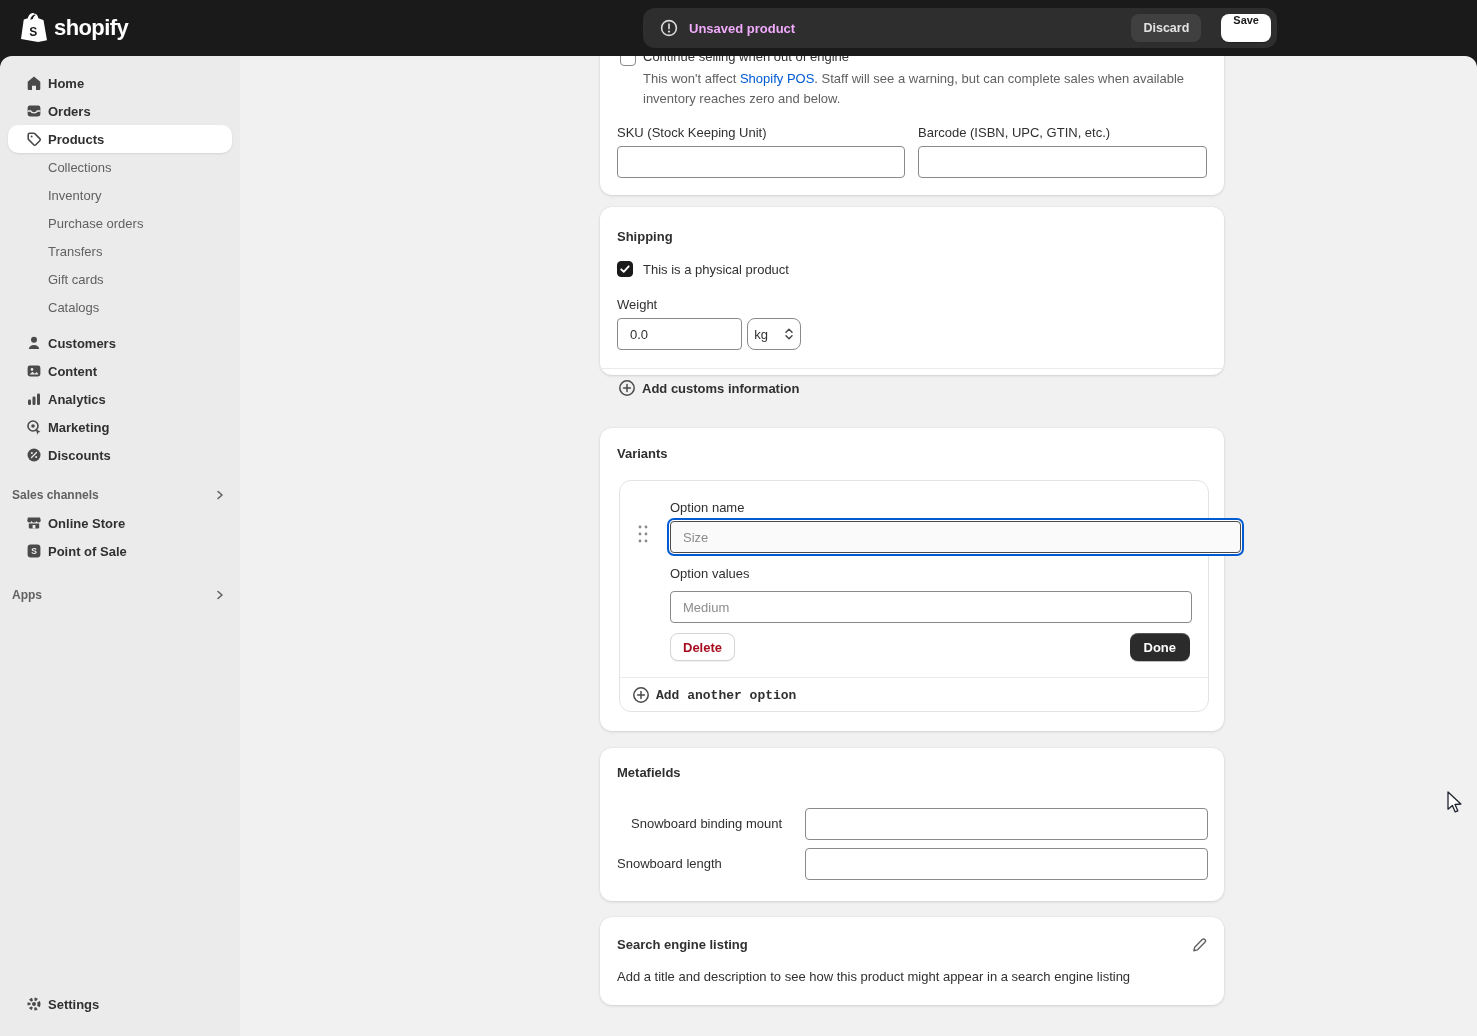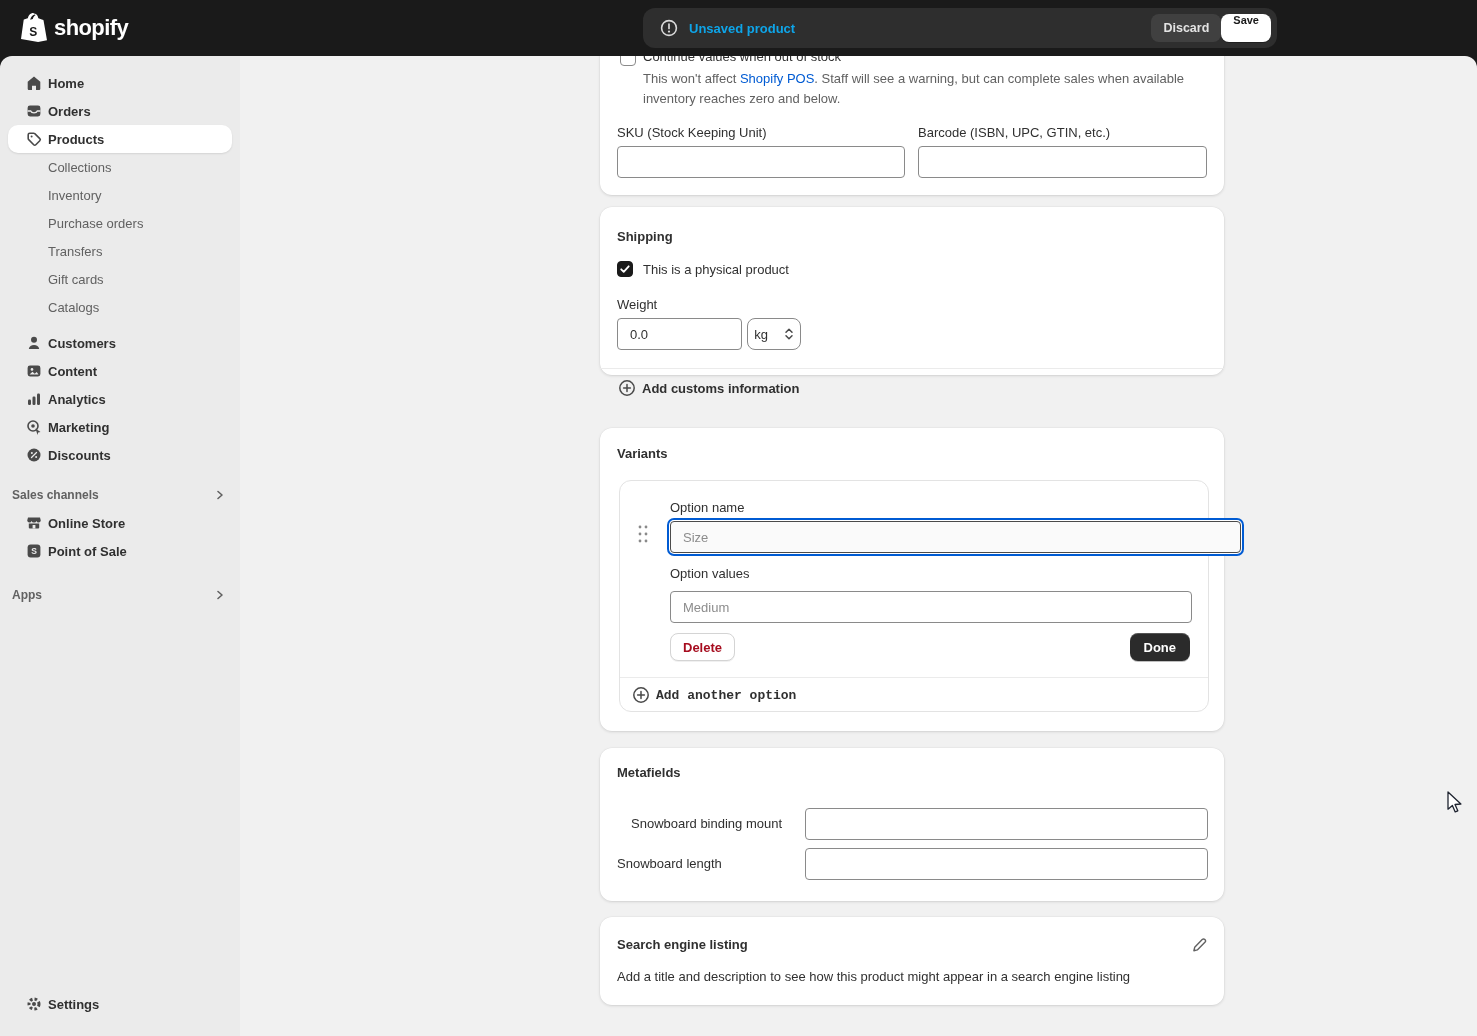--- a/index.html
+++ b/index.html
@@ -10,23 +10,23 @@
     font-size:13px; color:#303030; background:#1a1a1a;
   }
   svg { display:block; }
 
   
   .topbar { position:absolute; left:0; top:0; width:1477px; height:56px; background:#1a1a1a; z-index:50; }
   .logo { position:absolute; left:20px; top:13px; display:flex; align-items:center; gap:7px; cursor:pointer; }
   .logo-word { color:#fff; font-size:22px; font-weight:700; letter-spacing:-0.6px; }
   .banner { position:absolute; left:643px; top:8px; width:634px; height:40px; background:#2e2e2e; border-radius:12px;
             display:flex; align-items:center; padding:0 6px 0 16px; }
-  .banner-msg { color:#0ea5e9; font-weight:600; margin-left:10px; flex:1; }
+  .banner-msg { color:#f0abfc; font-weight:600; margin-left:10px; flex:1; }
   .btn-discard { height:28px; padding:0 12px; border-radius:8px; background:rgba(255,255,255,.09); color:#e3e3e3;
-                 font-weight:600; font-size:12.5px; display:flex; align-items:center; cursor:pointer; margin-right:0; }
+                 font-weight:600; font-size:12.5px; display:flex; align-items:center; cursor:pointer; margin-right:20px; }
   .btn-save { height:28px; padding:0 12px; border-radius:8px; background:#ffffff; color:#1a1a1a; font-weight:600;
               font-size:11px; display:flex; align-items:flex-start; cursor:pointer;
               box-shadow:0 1px 0 rgba(0,0,0,.3); }
 
   
   .corner { position:absolute; top:56px; width:12px; height:12px; background:#1a1a1a; z-index:40; }
   .corner.left { left:0; } .corner.right { right:0; }
   .corner.left::after  { content:""; position:absolute; inset:0; background:#ebebeb; border-top-left-radius:12px; }
   .corner.right::after { content:""; position:absolute; inset:0; background:#f1f1f1; border-top-right-radius:12px; }
 
@@ -74,21 +74,21 @@
                 cursor:pointer; border-radius:6px; }
   .cursor { position:absolute; left:1446px; top:791px; z-index:100; pointer-events:none; }
 </style>
 </head>
 <body>
 
 <div class="main-bg"></div>
 
 <div class="card" id="card-inventory" style="top:-45px; height:240px;">
   <div class="checkbox" style="left:20px; top:95px;"></div>
-  <div class="lbl" style="left:43px; top:94px;">Continue values when out of stock</div>
+  <div class="lbl" style="left:43px; top:94px;">Continue selling when out of engine</div>
   <div class="lbl subdued" style="left:43px; top:114px; width:545px; line-height:20px;">
     <span>This won't affect </span><a class="link">Shopify POS</a><span>. Staff will see a warning, but can complete sales when available inventory reaches zero and below.</span>
   </div>
   <div class="lbl" style="left:17px; top:170px;">SKU (Stock Keeping Unit)</div>
   <div class="lbl" style="left:318px; top:170px;">Barcode (ISBN, UPC, GTIN, etc.)</div>
   <input class="tf" style="left: 17px; top: 191px; width: 288px;" value="">
   <input class="tf" style="left: 318px; top: 191px; width: 289px;" value="">
 </div>
 
 <div class="card" id="card-shipping" style="top:207px; height:168px;">

